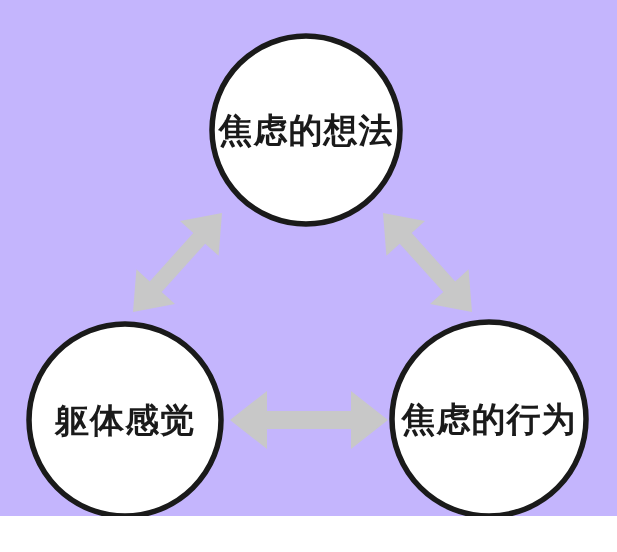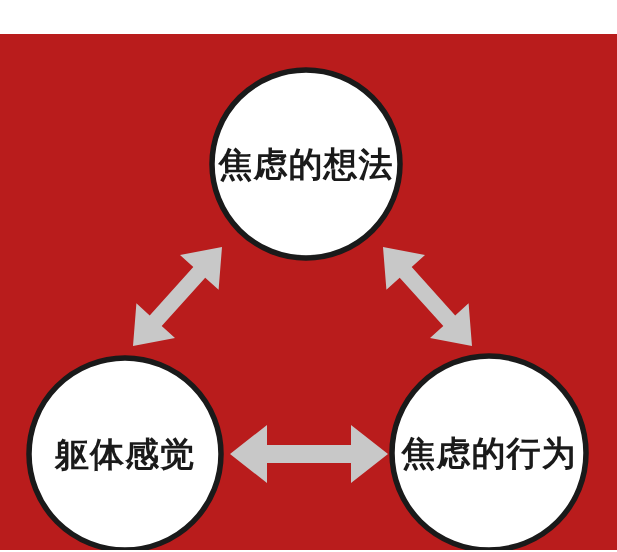--- a/index.html
+++ b/index.html
@@ -4,24 +4,23 @@
 <style>
   html, body {
     margin: 0;
     padding: 0;
     background: #ffffff;
   }
   .stage {
     position: relative;
     width: 617px;
     height: 516px;
-    background: #b91c1c;
+    background: #c4b5fd;
     overflow: hidden;
     font-family: "Liberation Sans", sans-serif;
-    margin-top: 34px;
   }
   svg {
     display: block;
     width: 617px;
     height: 552px;
   }
   .node-label {
     font-family: "Liberation Sans", sans-serif;
     font-weight: bold;
     font-size: 34px;

